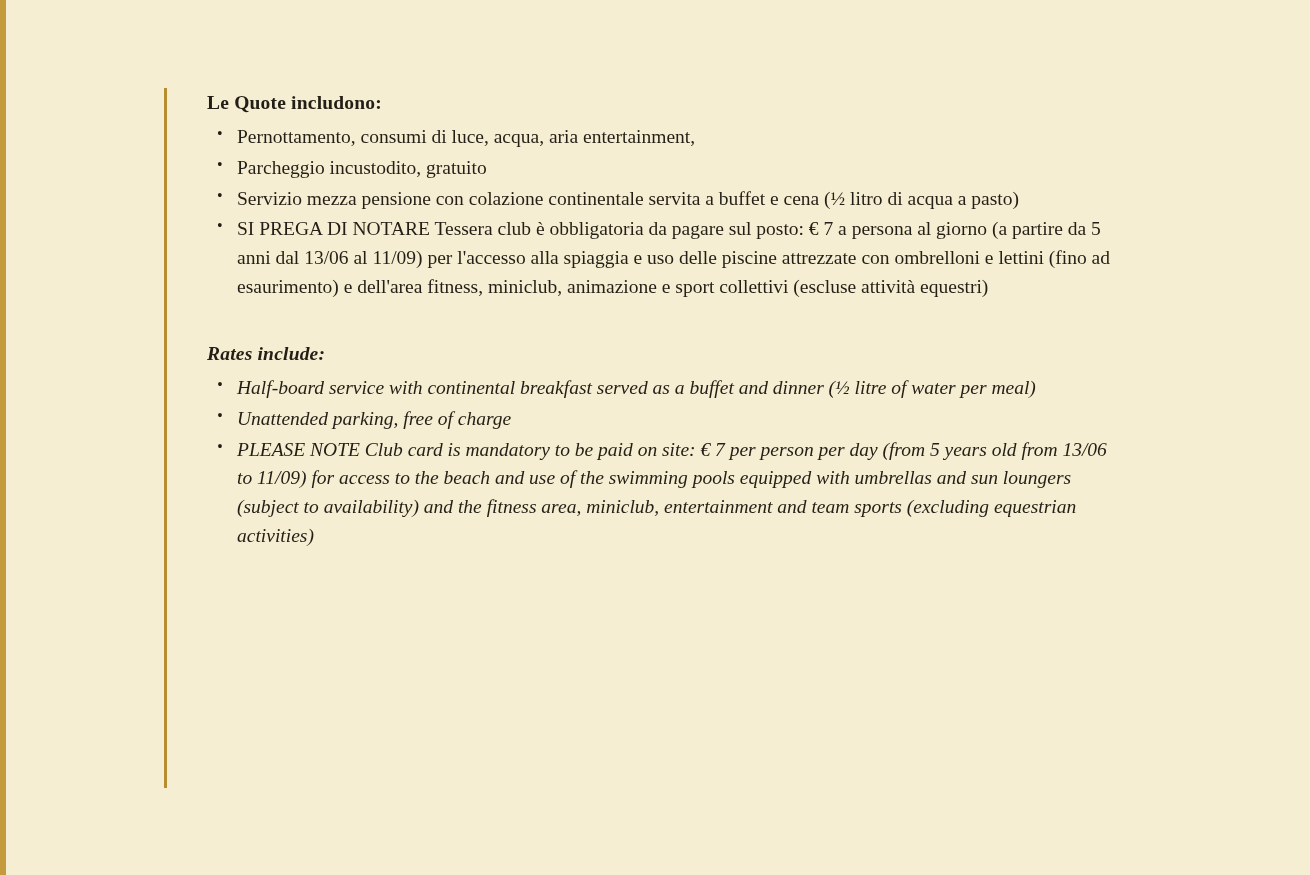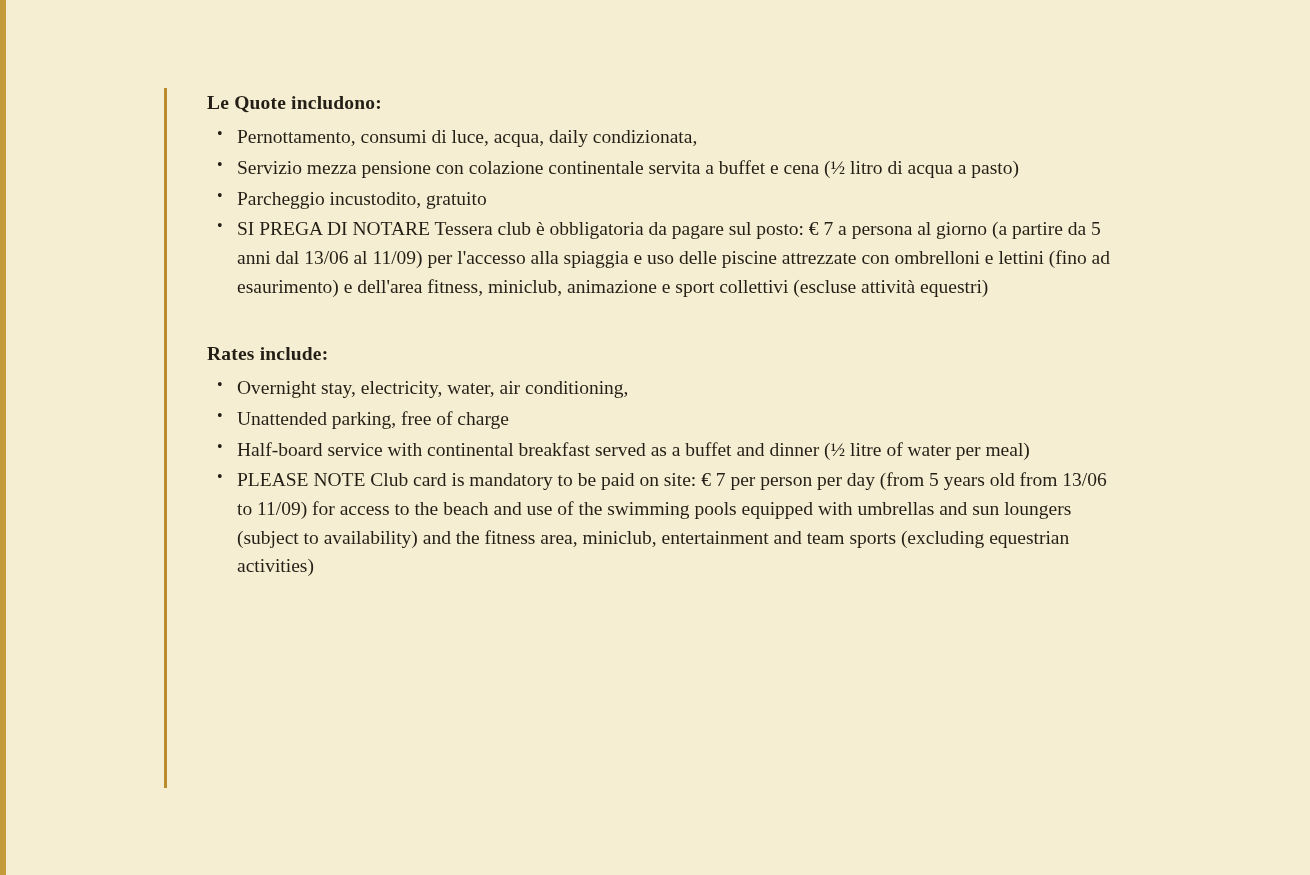--- a/index.html
+++ b/index.html
@@ -36,20 +36,21 @@
     border-left: 3px solid #b98c2e;
     padding-left: 40px;
     box-sizing: border-box;
     min-height: 700px;
   }
   .block {
     margin-bottom: 26px;
   }
   .block:last-child {
     margin-bottom: 0;
+    font-style: italic;
   }
   .block-heading {
     font-weight: bold;
     font-size: 19.5px;
     letter-spacing: 0.2px;
     margin: 0 0 6px 0;
     line-height: 1.5;
   }
   ul.item-list {
     list-style: none;
@@ -80,34 +81,33 @@
 
 <div class="page">
 
   <div class="left-edge"></div>
 
   <div class="content-wrap">
 
     <div class="block">
       <div class="block-heading">Le Quote includono:</div>
       <ul class="item-list">
-        <li>Pernottamento, consumi di luce, acqua, daily condizionata,</li>
+        <li>Pernottamento, consumi di luce, acqua, aria entertainment,</li>
+        <li>Parcheggio incustodito, gratuito</li>
         <li>Servizio mezza pensione con colazione continentale servita a buffet e cena (½ litro di acqua a pasto)</li>
-        <li>Parcheggio incustodito, gratuito</li>
         <li>SI PREGA DI NOTARE Tessera club è obbligatoria da pagare sul posto: € 7 a persona al giorno (a partire da 5 anni dal 13/06 al 11/09) per l'accesso alla spiaggia e uso delle piscine attrezzate con ombrelloni e lettini (fino ad esaurimento) e dell'area fitness, miniclub, animazione e sport collettivi (escluse attività equestri)</li>
       </ul>
     </div>
 
     <div class="spacer-gap"></div>
 
     <div class="block">
       <div class="block-heading">Rates include:</div>
       <ul class="item-list">
-        <li>Overnight stay, electricity, water, air conditioning,</li>
+        <li>Half-board service with continental breakfast served as a buffet and dinner (½ litre of water per meal)</li>
         <li>Unattended parking, free of charge</li>
-        <li>Half-board service with continental breakfast served as a buffet and dinner (½ litre of water per meal)</li>
         <li>PLEASE NOTE Club card is mandatory to be paid on site: € 7 per person per day   (from 5 years old from 13/06 to 11/09) for access to the beach and use of the swimming pools equipped with umbrellas and sun loungers (subject to availability) and the fitness area, miniclub, entertainment and team sports (excluding equestrian activities)</li>
       </ul>
     </div>
 
   </div>
 
 </div>
 
 </body></html>

